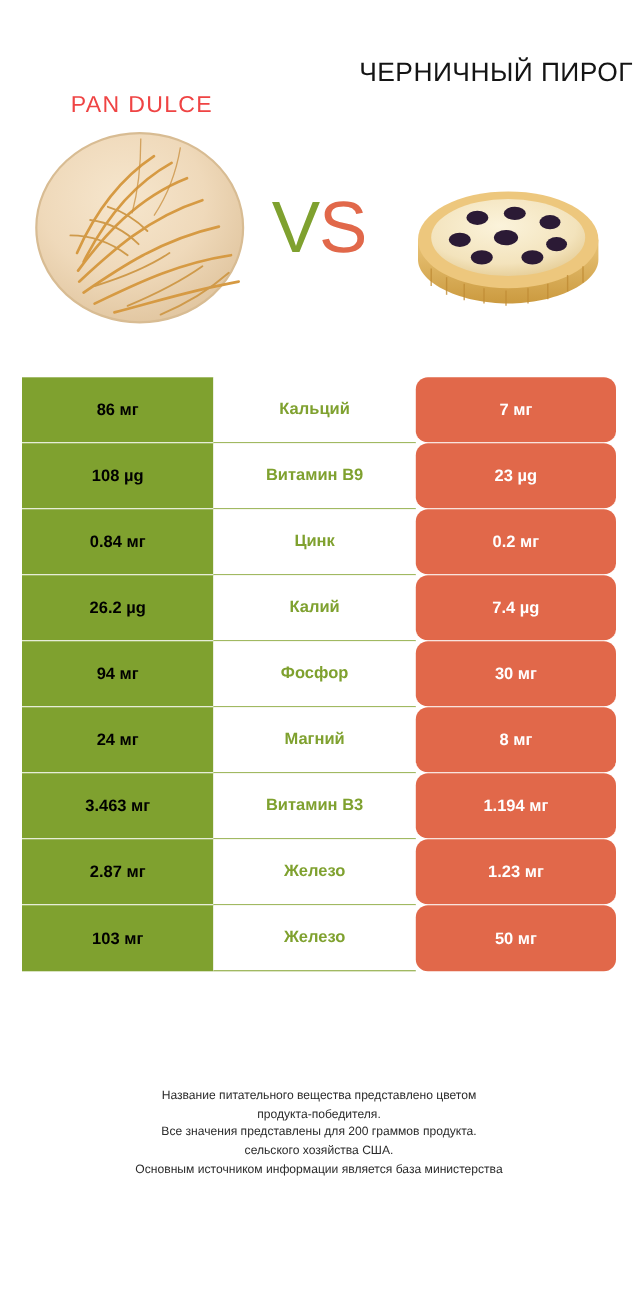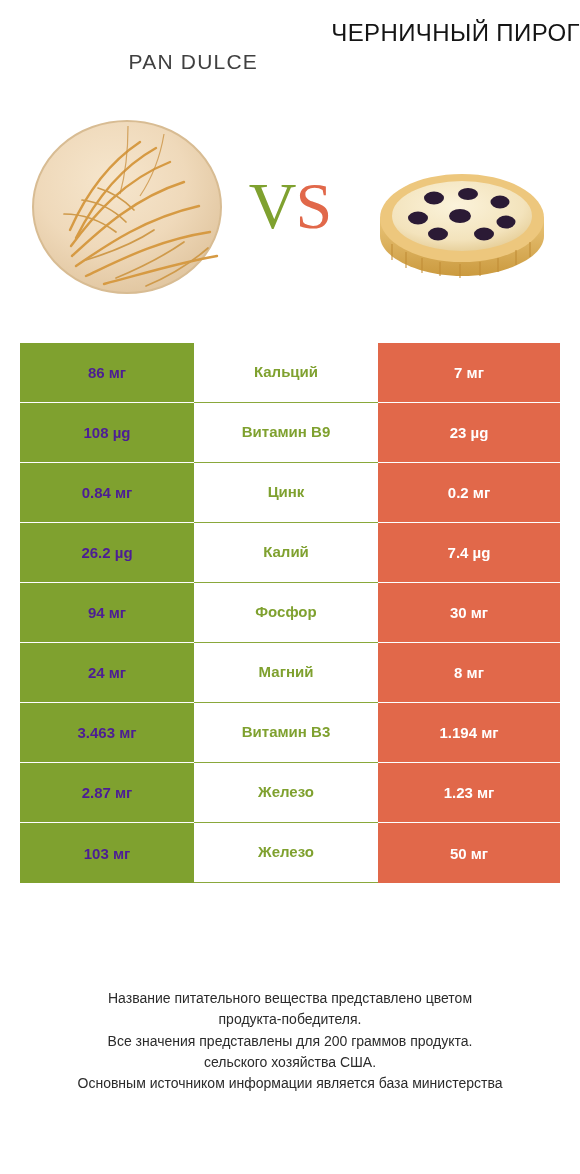--- a/index.html
+++ b/index.html
@@ -15,32 +15,33 @@
     position: relative;
   }
 
   
   .header {
     position: relative;
     height: 320px;
   }
   .title {
     position: absolute;
-    text-align: right;
+    text-align: center;
     color: #231f20;
     line-height: 1.12;
     letter-spacing: 0.5px;
+    margin-top: 34px;
   }
   .title-left {
     left: 0;
     top: 50px;
     width: 258px;
     font-size: 21px;
     font-weight: 300;
-    color: #404040;
+    color: #ef4444;
     letter-spacing: 1.2px;
   }
   .title-right {
     left: 322px;
     top: 20px;
     width: 258px;
     font-size: 24px;
     font-weight: 400;
     color: #141414;
     letter-spacing: 0.4px;
@@ -49,21 +50,21 @@
   .vs {
     position: absolute;
     left: 0;
     right: 0;
     top: 168px;
     text-align: center;
     font-size: 66px;
     font-weight: 400;
     letter-spacing: -1px;
     z-index: 5;
-    font-family: Liberation Serif, serif;
+    font-family: Liberation Sans, sans-serif;
   }
   .vs .v { color: #7fa12f; }
   .vs .s { color: #e1684a; }
 
   
   .food {
     position: absolute;
   }
   .food-left {
     left: 24px;
@@ -97,48 +98,49 @@
     align-items: center;
     justify-content: center;
     text-align: center;
     font-size: 15px;
     font-weight: bold;
     box-sizing: border-box;
   }
   .cell-left {
     width: 174px;
     background: #7fa12f;
-    color: #4c1d95;
+    color: #000000;
     border-bottom: 1px solid #ffffff;
   }
   .cell-mid {
     width: 184px;
     background: #ffffff;
     color: #7fa12f;
     border-bottom: 1px solid #8aa83c;
     line-height: 1.25;
     padding: 0 6px;
   }
   .cell-right {
     width: 182px;
     background: #e1684a;
     color: #ffffff;
     border-bottom: 1px solid #ffffff;
+    border-radius: 11px;
   }
   .row:last-child .cell-left,
   .row:last-child .cell-right { border-bottom: none; }
 
   
   .footer {
     position: absolute;
     top: 988px;
     left: 30px;
     width: 520px;
     text-align: center;
-    font-size: 14px;
+    font-size: 11px;
     line-height: 1.52;
     color: #2b2b2b;
     font-weight: 400;
   }
   .footer p { margin: 0; }
 </style>
 </head>
 <body>
 
 <div class="header">

